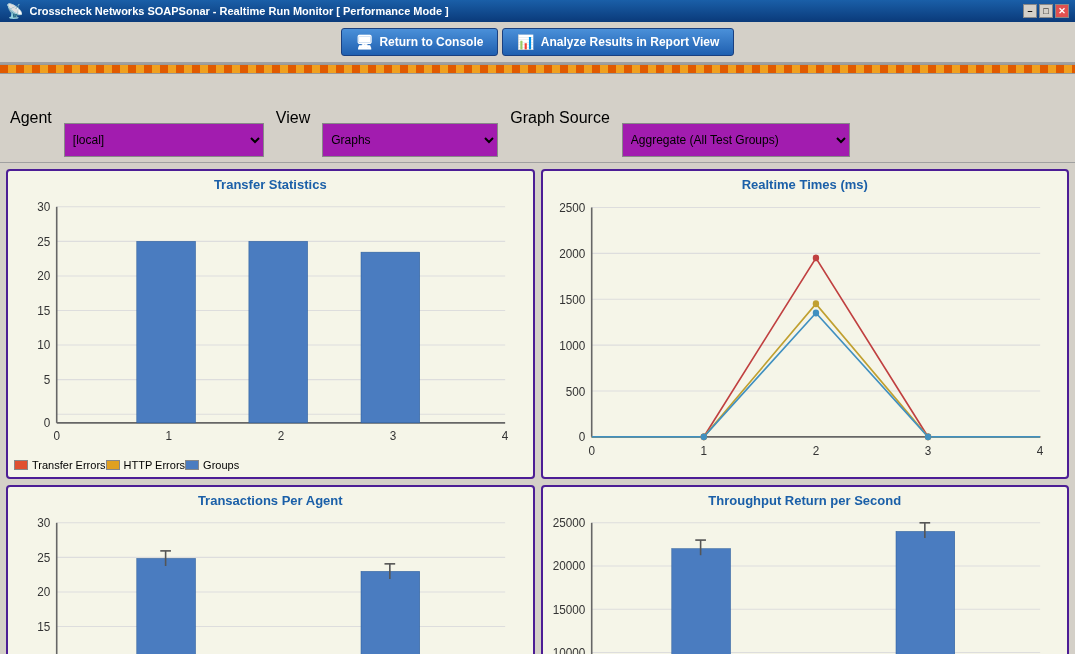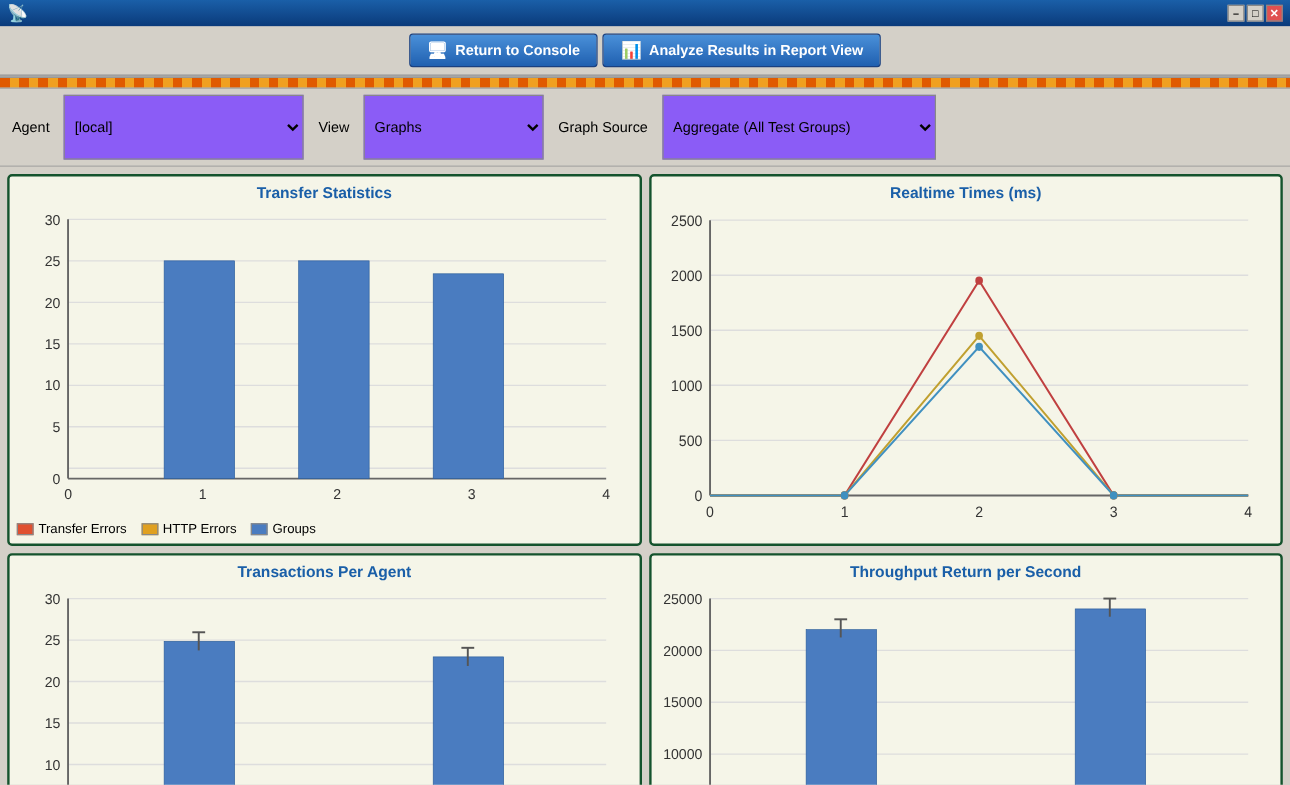--- a/index.html
+++ b/index.html
@@ -71,62 +71,62 @@
     }
     
     #controls-bar {
       background: #d4d0c8;
       padding: 5px 10px;
       display: flex;
       align-items: center;
       gap: 12px;
       border-bottom: 1px solid #a0a0a0;
     }
-    .ctrl-label { font-size: 12px; color: #000; }
+    .ctrl-label { font-size: 16px; color: #000; }
     .ctrl-select {
       border: 1px solid #888;
-      background: #8b5cf6;
-      padding: 18px 4px;
+      background: #a21caf;
+      padding: 8px 4px;
       font-size: 12px;
       cursor: pointer;
+      margin-top: 44px;
     }
     
     #main-content {
       background: #d4d0c8;
       padding: 6px;
       display: grid;
       grid-template-columns: 1fr 1fr;
       grid-template-rows: 1fr 1fr;
       gap: 6px;
       height: calc(654px - 22px - 52px - 10px - 32px - 22px);
     }
     
     .chart-panel {
       background: #f5f5e8;
-      border: 2px solid #14532d;
+      border: 2px solid #4c1d95;
       border-radius: 4px;
       padding: 6px;
       display: flex;
       flex-direction: column;
     }
     .chart-title {
       text-align: center;
       color: #1a5fa8;
       font-size: 13px;
       font-weight: bold;
       margin-bottom: 4px;
     }
     .chart-area {
       flex: 1;
       position: relative;
     }
     
     .chart-legend {
       display: flex;
-      gap: 12px;
       padding-top: 4px;
       font-size: 11px;
     }
     .legend-item {
       display: flex;
       align-items: center;
       gap: 4px;
     }
     .legend-color {
       width: 14px;
@@ -144,20 +144,21 @@
       color: #000;
       height: 22px;
     }
   </style>
 </head>
 <body>
 
 <div id="title-bar">
   <div id="title-bar-left">
     <span style="font-size:14px;">📡</span>
+    <span>Crosscheck Networks SOAPSonar - Realtime Run Monitor [ Performance Mode ]</span>
   </div>
   <div id="title-bar-controls">
     <div class="title-btn title-btn-min">–</div>
     <div class="title-btn title-btn-max">□</div>
     <div class="title-btn title-btn-close">✕</div>
   </div>
 </div>
 
 <div id="toolbar">
   <button class="toolbar-btn">
@@ -171,21 +172,21 @@
 </div>
 
 <div id="progress-bar"></div>
 
 <div id="controls-bar">
   <span class="ctrl-label">Agent</span>
   <select class="ctrl-select" style="width:200px;">
     <option>[local]</option>
   </select>
   <span class="ctrl-label">View</span>
-  <select class="ctrl-select" style="width:150px;">
+  <select class="ctrl-select" style="width:176px;">
     <option>Graphs</option>
   </select>
   <span class="ctrl-label">Graph Source</span>
   <select class="ctrl-select" style="width:228px;">
     <option>Aggregate (All Test Groups)</option>
   </select>
 </div>
 
 <div id="main-content">
 

